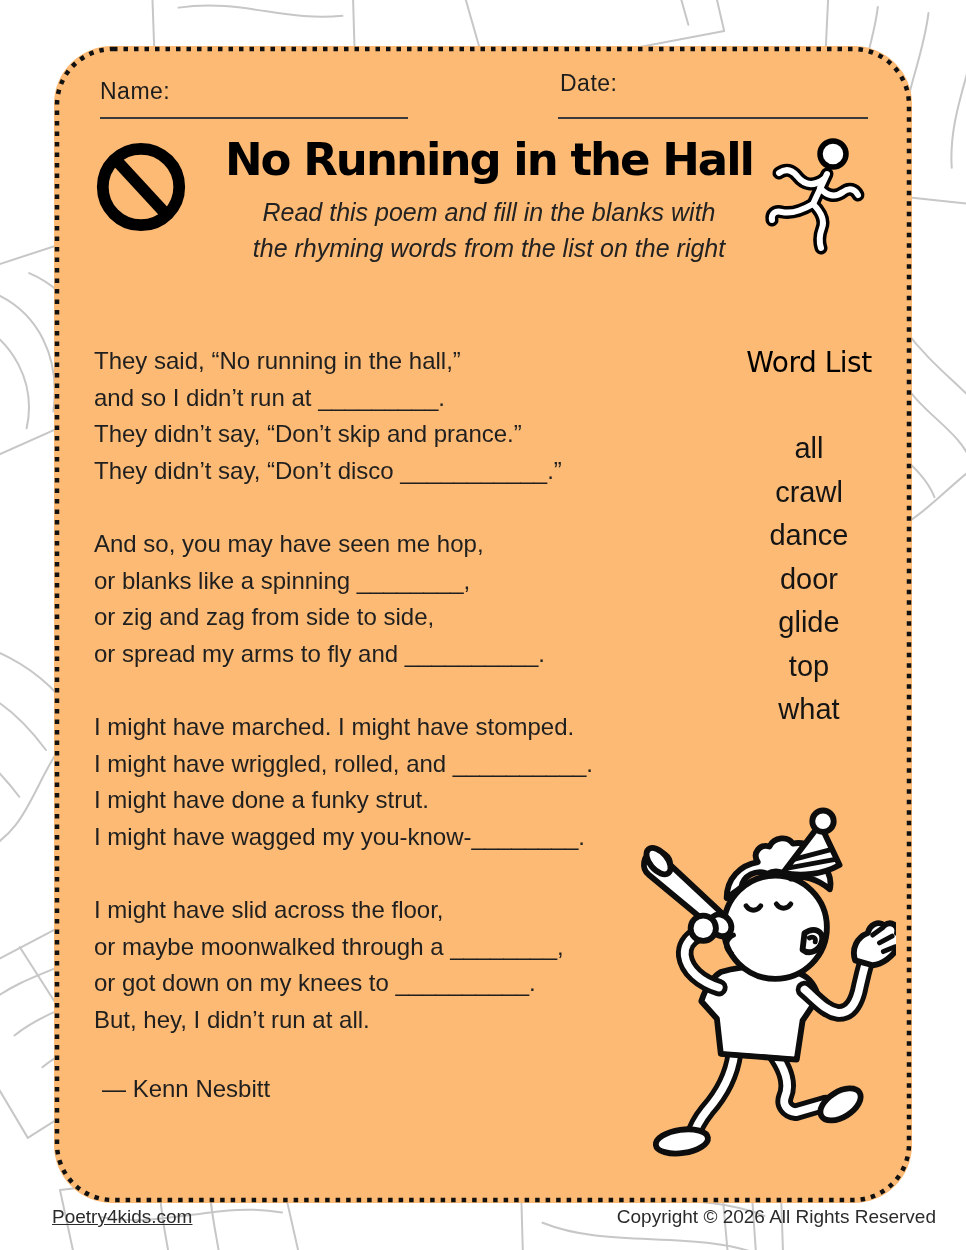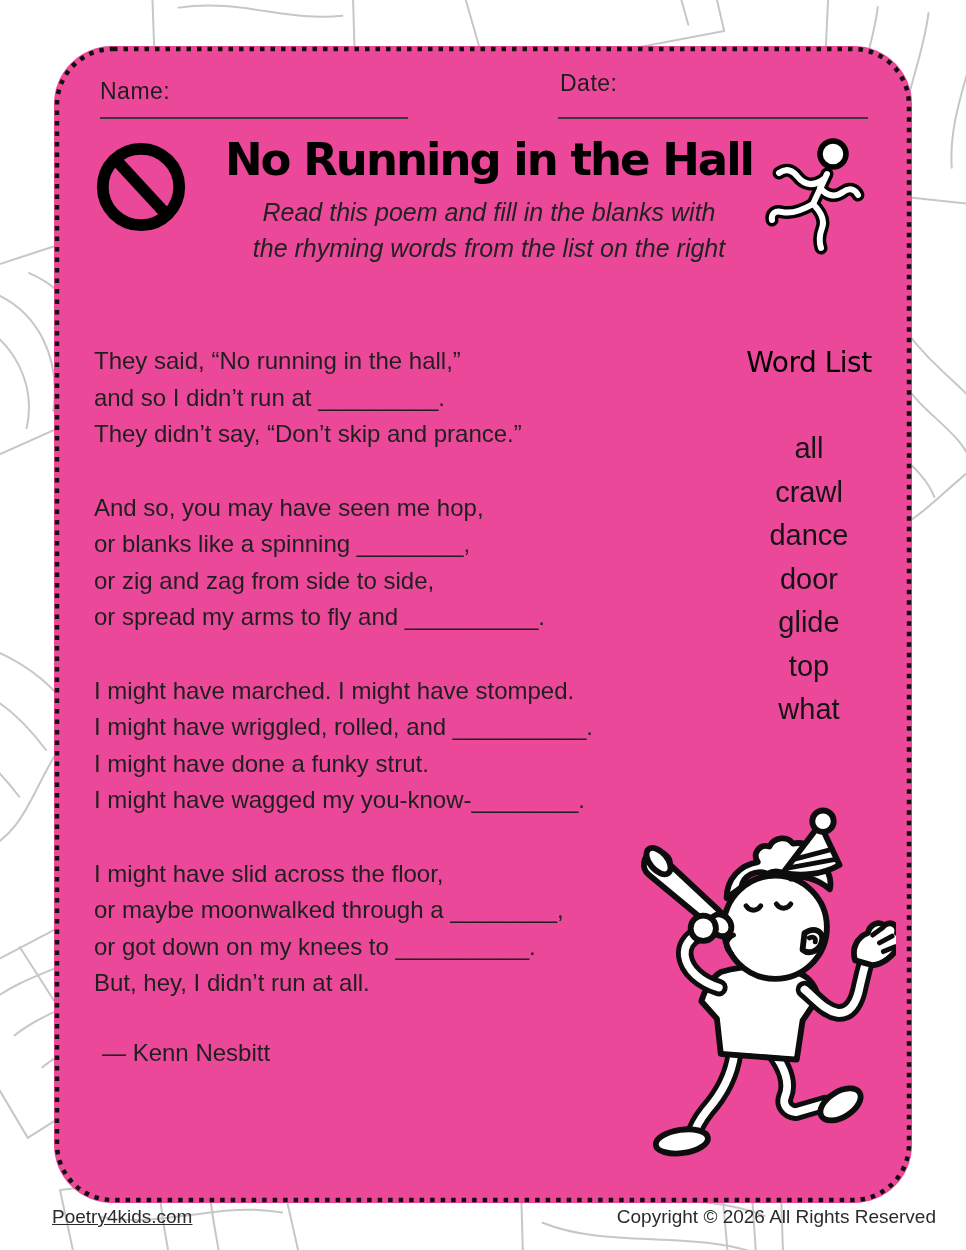--- a/index.html
+++ b/index.html
@@ -12,21 +12,21 @@
     font-family:"Liberation Sans", sans-serif;
     color:#161616;
   }
   
   #bg-doodles { position:absolute; inset:0; z-index:0; }
 
   
   .page {
     position:absolute; left:54px; top:46px;
     width:858px; height:1157px;
-    background:#ec4899;
+    background:#fdba74;
     border-radius:58px;
     z-index:1;
   }
   .page-border-svg { position:absolute; inset:0; pointer-events:none; }
 
   
   .field-label { position:absolute; font-size:23px; color:#1d1d1d; letter-spacing:.5px; }
   .name-label { left:46px; top:32px; }
   .date-label { left:506px; top:24px; }
   .write-line { position:absolute; height:2px; background:#3a3a3a; }
@@ -176,20 +176,21 @@
     <path class="tubeW" d="M52,70 C40,77 30,80 21,78 C14,76 10,80 11,86"></path>
     <path class="tubeW" d="M52,70 C60,78 64,86 61,94 C58,102 58,108 60,114"></path>
     <circle cx="72" cy="20" r="13" fill="#fff" stroke="#000" stroke-width="5.5"></circle>
   </svg>
 
   <div class="poem">
     <div class="stanza">
       <p class="poem-line">They said, “No running in the hall,”</p>
       <p class="poem-line">and so I didn’t run at _________.</p>
       <p class="poem-line">They didn’t say, “Don’t skip and prance.”</p>
+      <p class="poem-line">They didn’t say, “Don’t disco ___________.”</p>
     </div>
     <div class="stanza">
       <p class="poem-line">And so, you may have seen me hop,</p>
       <p class="poem-line">or blanks like a spinning ________,</p>
       <p class="poem-line">or zig and zag from side to side,</p>
       <p class="poem-line">or spread my arms to fly and __________.</p>
     </div>
     <div class="stanza">
       <p class="poem-line">I might have marched. I might have stomped.</p>
       <p class="poem-line">I might have wriggled, rolled, and __________.</p>

